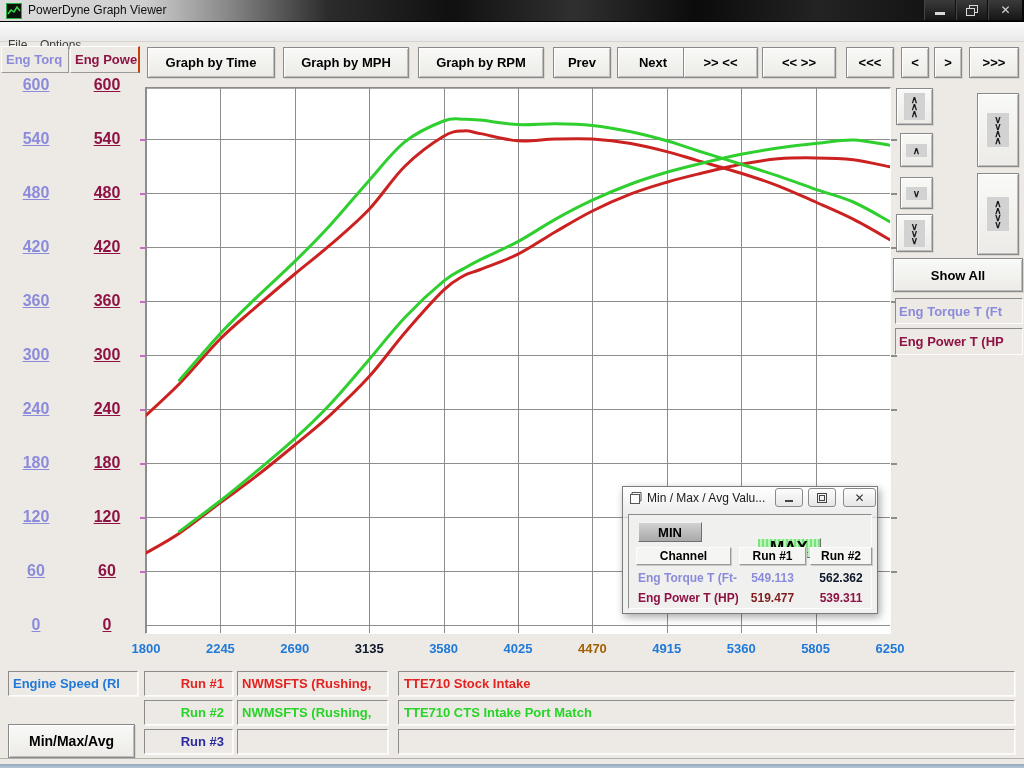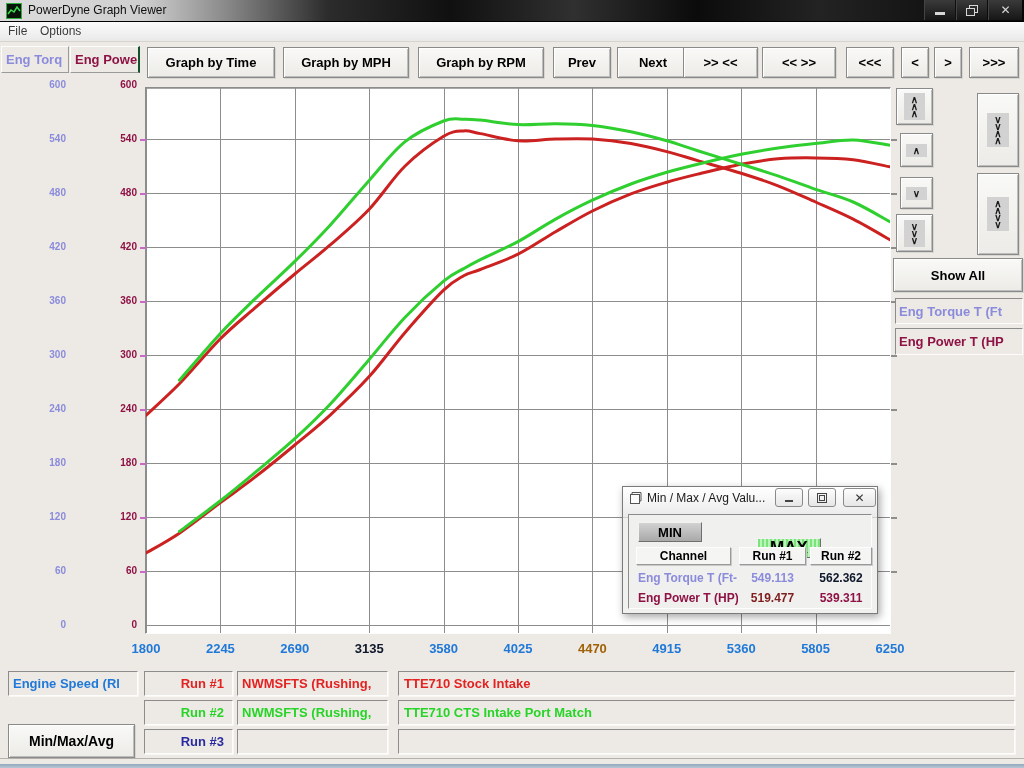--- a/index.html
+++ b/index.html
@@ -14,42 +14,42 @@
   #app-icon{left:6px;top:3px;width:16px;height:16px;}
   #window-title{left:28px;top:3px;font-size:12px;color:#101010;font-weight:normal;}
   .winbtn{top:0;height:20px;width:31px;display:flex;align-items:center;justify-content:center;
     color:#d8d8d8;font-size:12px;border-left:1px solid #444;background:linear-gradient(#3a3a3a,#161616);}
   #btn-min{left:924px;} #btn-max{left:956px;} #btn-close{left:988px;width:34px;}
   .glyph-minbar{width:10px;height:3px;background:#d8d8d8;margin-top:6px;}
 
   
   #menubar{left:0;top:22px;width:1024px;height:20px;background:linear-gradient(#fbfbfb,#e9e9e9);
     border-bottom:1px solid #d7d4cf;font-size:12px;color:#3c3c3c;}
-  .menu-item{top:2px;cursor:default;}
+  .menu-item{top:16px;cursor:default;}
   #menu-file{left:8px;} #menu-options{left:40px;}
 
   
   .axis-tab{top:46px;height:27px;background:#edeae5;border:1px solid #9a9a9a;
     border-top-color:#fdfdfd;border-left-color:#fdfdfd;font-weight:bold;font-size:13px;
     display:flex;align-items:center;padding-left:4px;overflow:hidden;white-space:nowrap;}
   #tab-torq{left:1px;width:68px;}
-  #tab-pow{left:70px;width:70px;border-right:2px solid #14532d;}
+  #tab-pow{left:70px;width:70px;border-right:2px solid #c2410c;}
 
   
   .btn{background:linear-gradient(#f9f9f7,#ecebe7);border:1px solid #8a8a8a;
     box-shadow:inset 1px 1px 0 #ffffff,inset -1px -1px 0 #bdbdbd,1px 1px 0 #d8d6d1;
     display:flex;align-items:center;justify-content:center;font-weight:bold;font-size:13px;color:#000;cursor:default;}
   .tb{top:47px;height:31px;}
 
   
   #plot-frame{left:145px;top:87px;width:746px;height:547px;background:#fff;
     border:1px solid #8c8c8c;border-bottom-color:#fdfdfd;border-right-color:#fdfdfd;
     box-shadow:inset 1px 1px 0 #a8a8a8;}
   #plot-svg{position:absolute;left:0;top:0;}
-  .ytick{height:18px;text-align:right;font-weight:bold;font-size:10px;line-height:18px;}
+  .ytick{height:18px;text-align:center;font-weight:bold;font-size:16px;line-height:18px;text-decoration:underline;}
   .xtick{width:60px;text-align:center;font-weight:bold;font-size:13px;}
   .side-tick{height:2px;}
 
   
   .chev{white-space:pre;line-height:7px;font-size:10px;font-weight:bold;text-align:center;color:#1a1a1a;
     background:#d2d2d2;padding:3px 7px;}
   .scrollbtn{display:flex;align-items:center;justify-content:center;}
   .chanbox{background:#edeae5;border:1px solid #8c8c8c;border-bottom-color:#fdfdfd;border-right-color:#fdfdfd;
     font-weight:bold;font-size:13px;display:flex;align-items:center;padding-left:3px;overflow:hidden;white-space:nowrap;}
 

